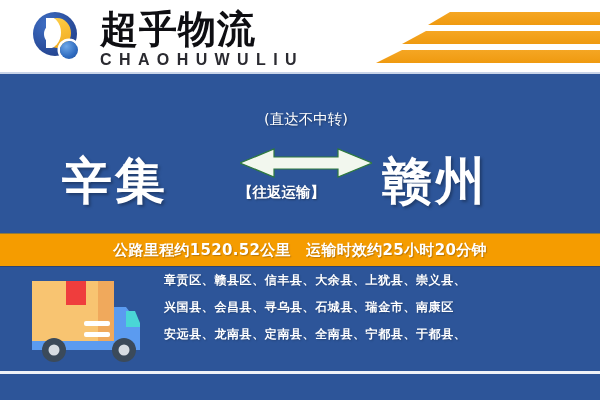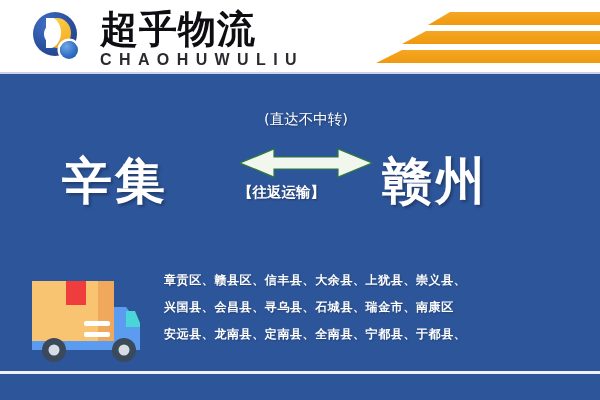--- a/index.html
+++ b/index.html
@@ -274,20 +274,23 @@
             <polygon points="0,27 34,13 34,21 98,21 98,13 132,27 98,41 98,33 34,33 34,41"></polygon>
           </g>
         </svg>
 
         <div class="arrow-tag">【往返运输】</div>
       </div>
 
       <div class="city dest">赣州</div>
     </div>
 
+    <div class="info-bar">
+      <div class="info-text">公路里程约1520.52公里　运输时效约25小时20分钟</div>
+    </div>
 
     <div class="coverage">
 
       <svg class="truck" viewBox="0 0 124 96">
 
         <path d="M90 36 L104 36 L118 54 L118 78 L90 78 Z" fill="#5b9bf0"></path>
         <path d="M104 40 L113 40 L118 52 L118 56 L104 56 Z" fill="#4ad6d6"></path>
 
         <rect x="10" y="10" width="82" height="68" fill="#f8c471"></rect>
         <rect x="76" y="10" width="16" height="68" fill="#f0a95c"></rect>

